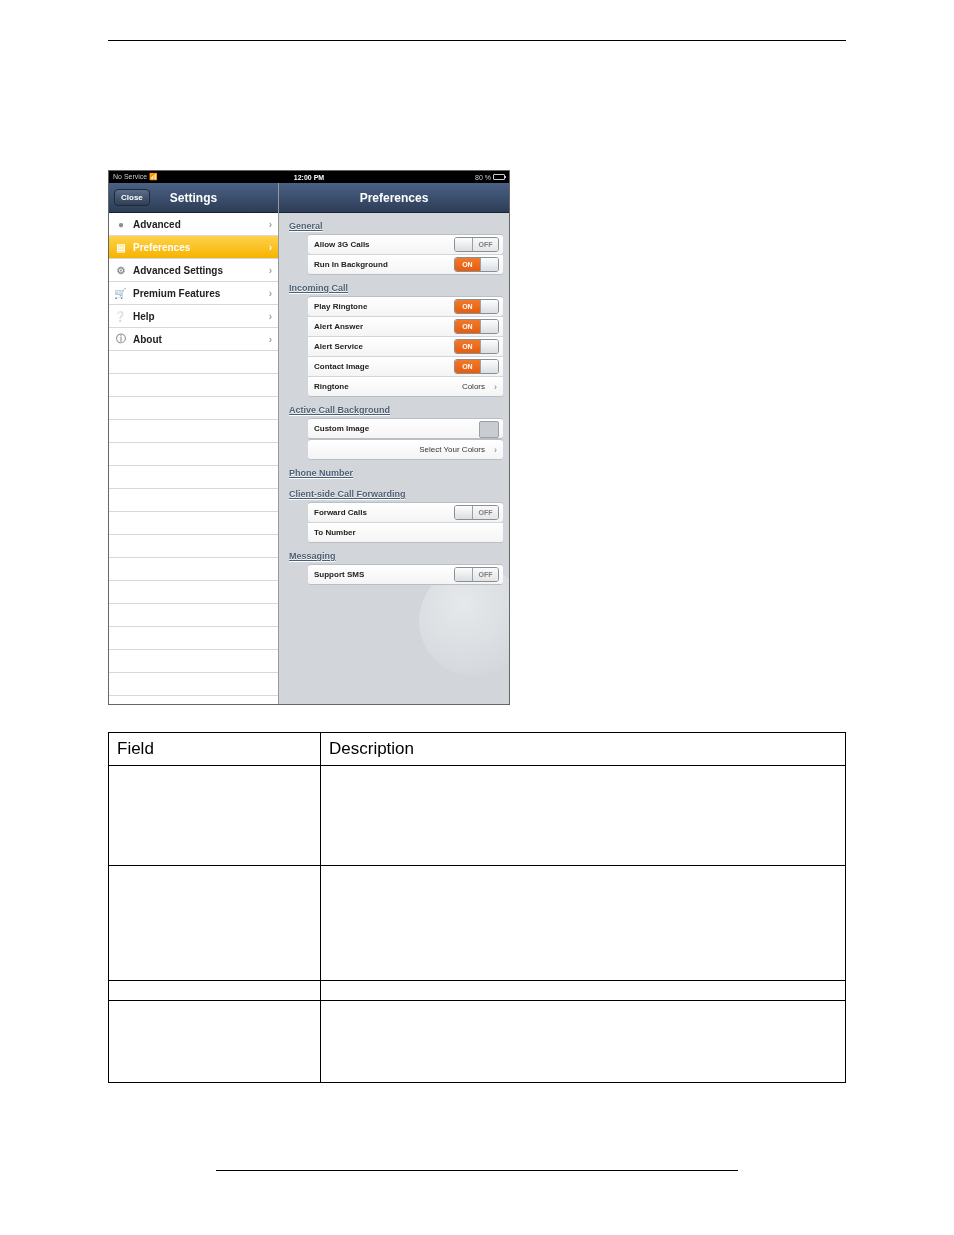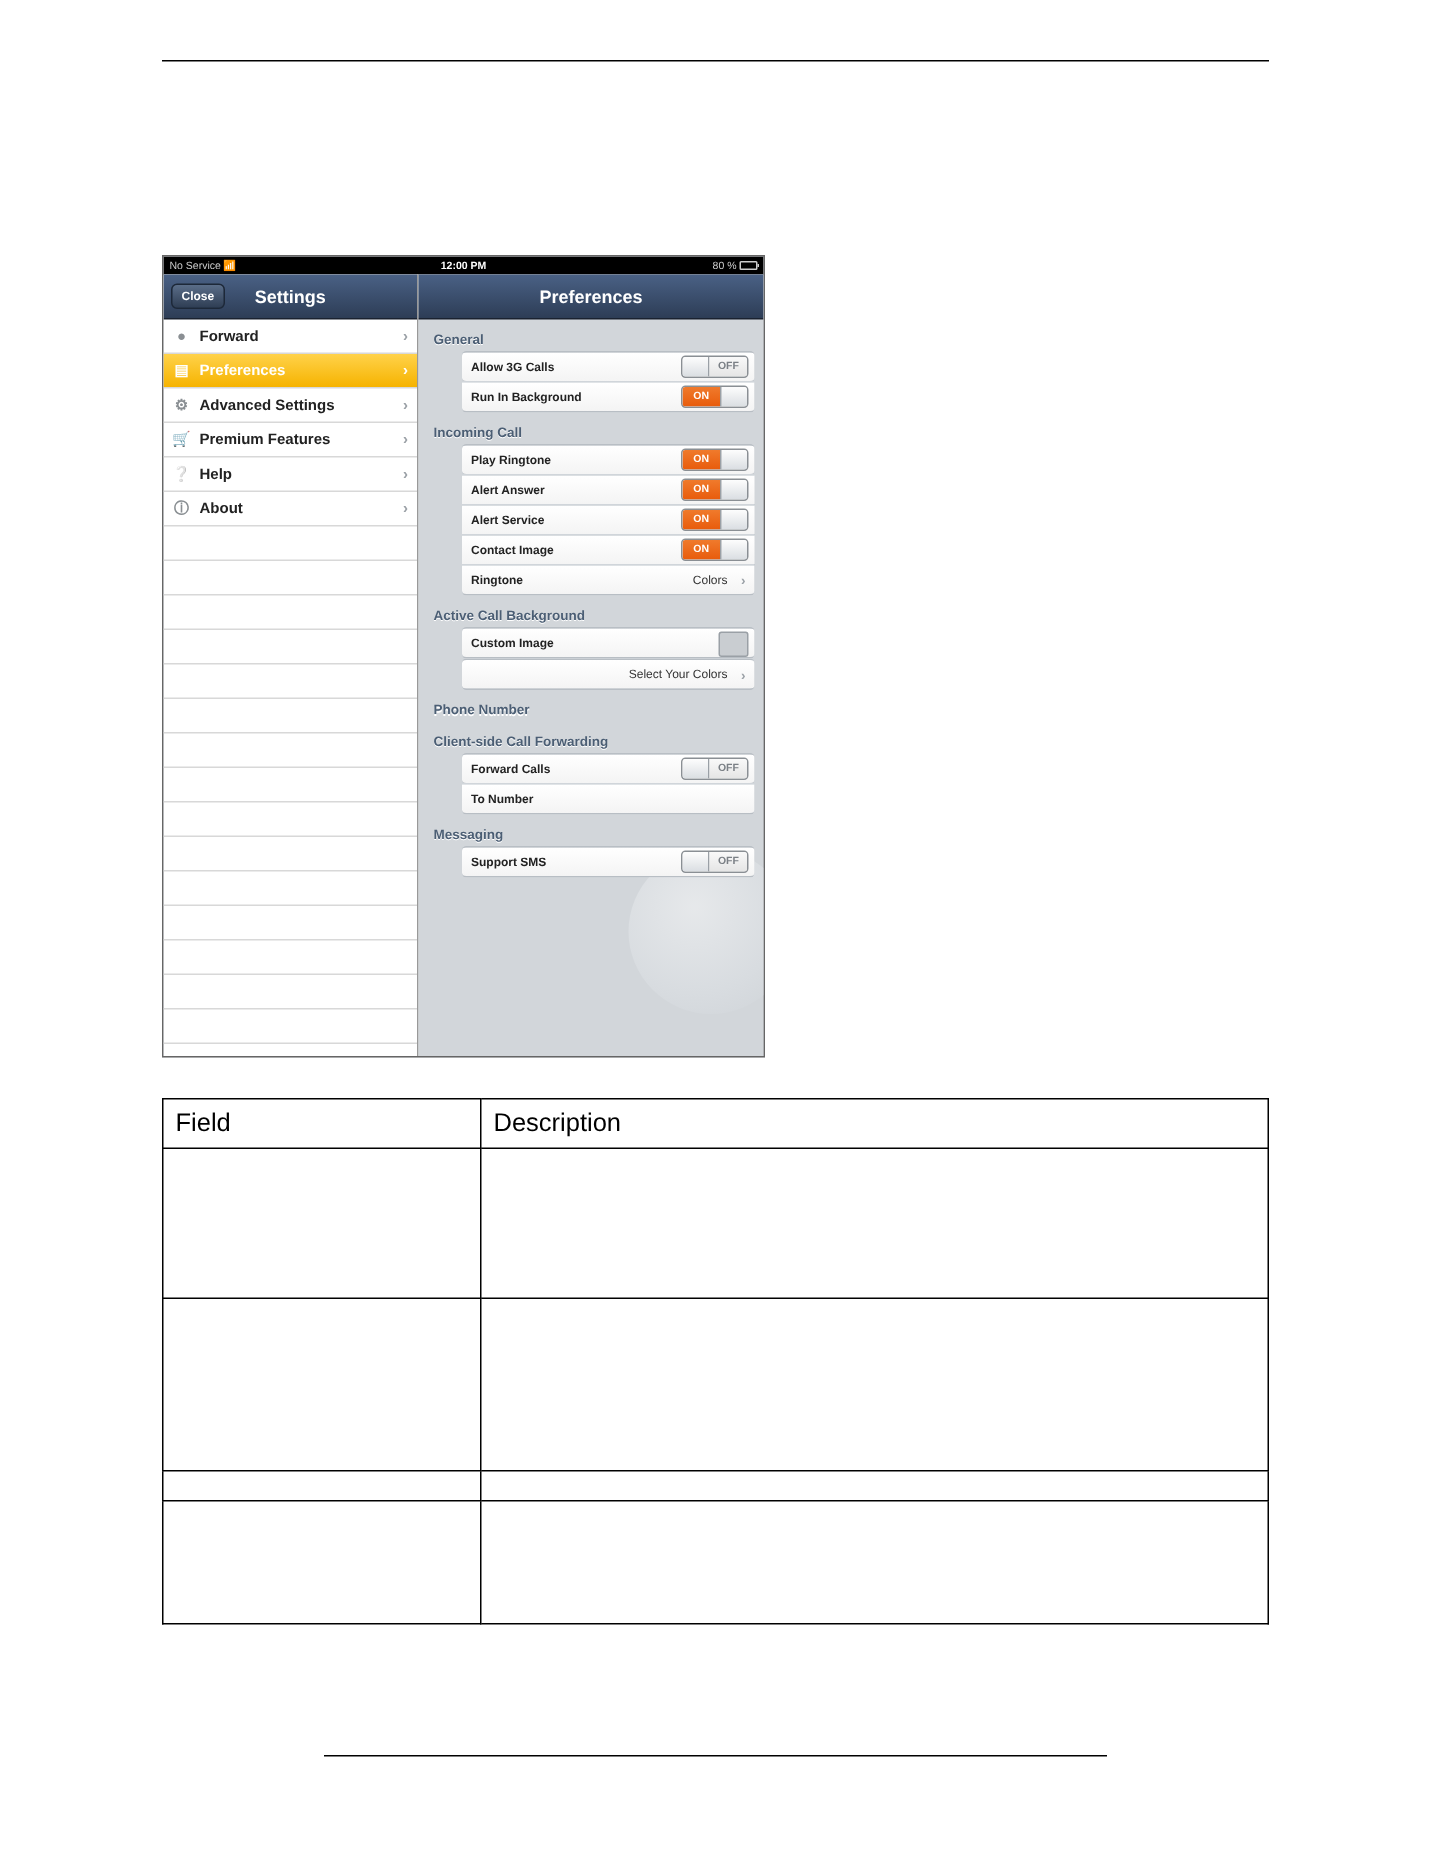--- a/index.html
+++ b/index.html
@@ -105,20 +105,21 @@
     width:12px; height:12px; display:flex; align-items:center; justify-content:center;
     color:#8a8f93; font-size:10px;
   }
   
   .section-label {
     padding: 8px 0 3px 10px;
     font-size:9px;
     font-weight:bold;
     color:#4b5e74;
     text-shadow: 0 1px 0 #fff;
+    text-decoration: underline;
   }
   .setrow {
     background: linear-gradient(#fff,#f4f4f4);
     border-top:1px solid #b8bec4;
     border-bottom:1px solid #b8bec4;
     margin:0 6px;
     height:21px;
     display:flex;
     align-items:center;
     padding:0 6px;
@@ -215,21 +216,21 @@
   <div class="cols">
 
     <div class="leftpane">
       <div class="navhdr">
         <span class="closebtn">Close</span>
         <span>Settings</span>
       </div>
 
       <div class="side-row">
         <span class="side-icon">●</span>
-        <span>Forward</span>
+        <span>Advanced</span>
         <span class="side-chevron">›</span>
       </div>
       <div class="side-row selected">
         <span class="side-icon" style="color:#fff">▤</span>
         <span>Preferences</span>
         <span class="side-chevron">›</span>
       </div>
       <div class="side-row">
         <span class="side-icon">⚙</span>
         <span>Advanced Settings</span>

